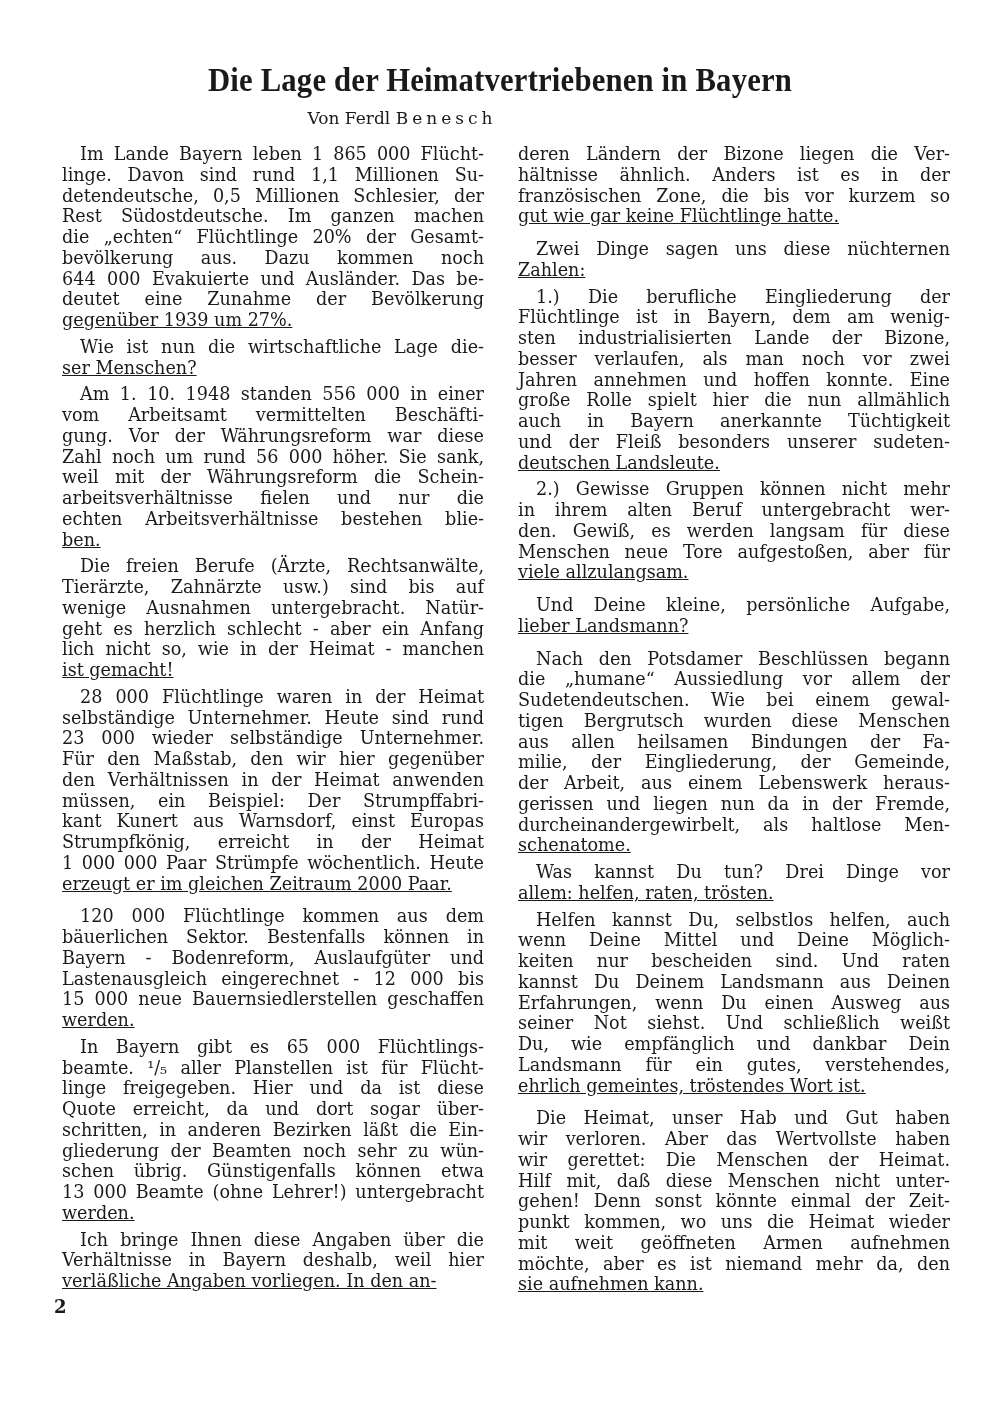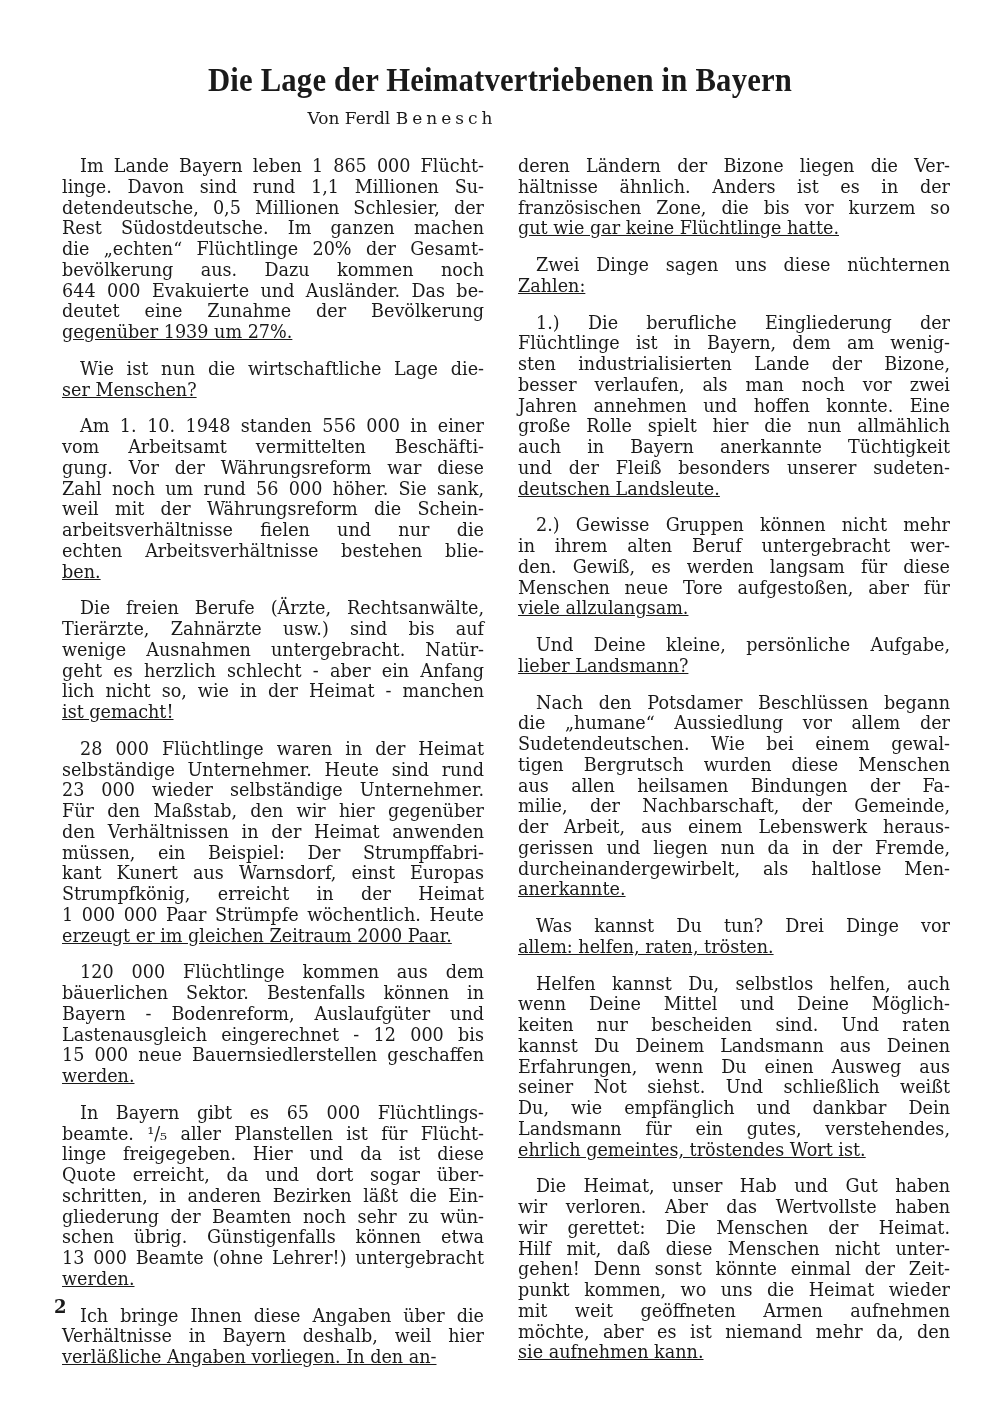--- a/index.html
+++ b/index.html
@@ -30,21 +30,21 @@
       margin: 0;
     }
     .byline .spaced { letter-spacing: 4px; }
     .col {
       position: absolute; top: 140px;
       font-size: 17.6px;
       line-height: 20.75px;
     }
     .col-left { left: 62px; width: 422px; }
     .col-right { left: 518px; width: 432px; }
-    .para { margin: 16px 0 6px 0; }
+    .para { margin: 4px 0 6px 0; }
     .line {
       display: block;
       text-align: justify;
       text-align-last: justify;
       white-space: nowrap;
       height: 20.75px;
       overflow: visible;
     }
     .line.first { padding-left: 18px; }
     .line.last { text-align-last: left; text-decoration: underline; }
@@ -167,25 +167,25 @@
     <p class="para gap-lg">
       <span class="line first">Und Deine kleine, persönliche Aufgabe,</span>
       <span class="line last">lieber Landsmann?</span>
     </p>
     <p class="para">
       <span class="line first">Nach den Potsdamer Beschlüssen begann</span>
       <span class="line">die „humane“ Aussiedlung vor allem der</span>
       <span class="line">Sudetendeutschen. Wie bei einem gewal-</span>
       <span class="line">tigen Bergrutsch wurden diese Menschen</span>
       <span class="line">aus allen heilsamen Bindungen der Fa-</span>
-      <span class="line">milie, der Nachbarschaft, der Gemeinde,</span>
+      <span class="line">milie, der Eingliederung, der Gemeinde,</span>
       <span class="line">der Arbeit, aus einem Lebenswerk heraus-</span>
       <span class="line">gerissen und liegen nun da in der Fremde,</span>
       <span class="line">durcheinandergewirbelt, als haltlose Men-</span>
-      <span class="line last">anerkannte.</span>
+      <span class="line last">schenatome.</span>
     </p>
     <p class="para">
       <span class="line first">Was kannst Du tun? Drei Dinge vor</span>
       <span class="line last">allem: helfen, raten, trösten.</span>
     </p>
     <p class="para gap-lg">
       <span class="line first">Helfen kannst Du, selbstlos helfen, auch</span>
       <span class="line">wenn Deine Mittel und Deine Möglich-</span>
       <span class="line">keiten nur bescheiden sind. Und raten</span>
       <span class="line">kannst Du Deinem Landsmann aus Deinen</span>

